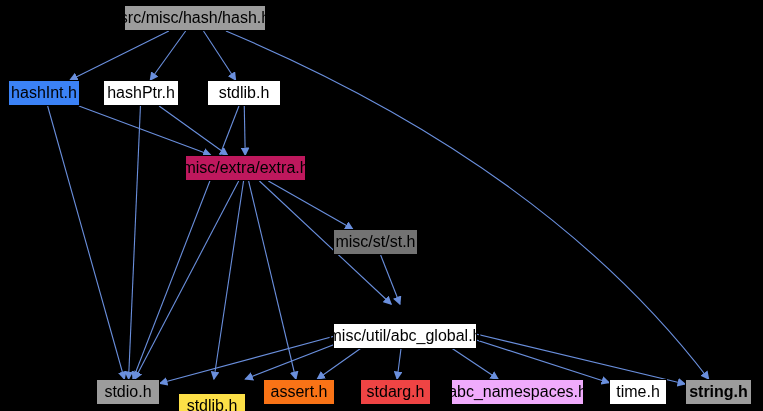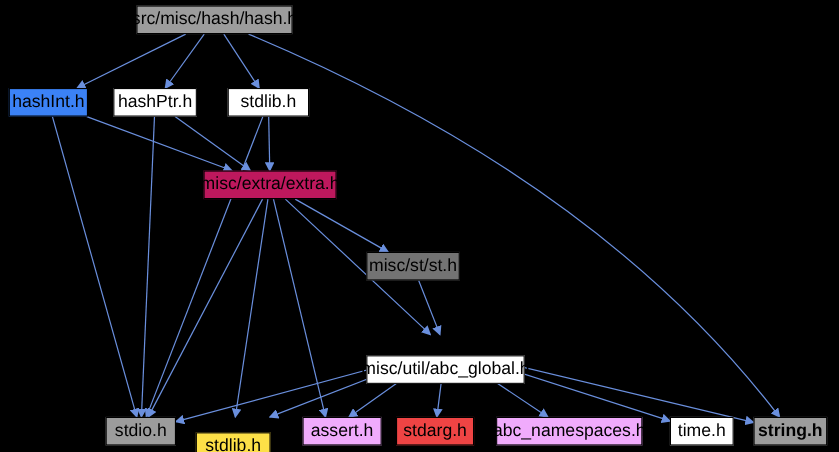--- a/index.html
+++ b/index.html
@@ -74,19 +74,19 @@
   <div id="nodes">
       <div class="node" style="left: 124px; top: 5px; width: 142px; height: 26px; background: rgb(156, 156, 156); border-color: rgb(0, 0, 0); color: rgb(0, 0, 0);">src/misc/hash/hash.h</div>
       <div class="node" style="left: 8px; top: 80px; width: 72px; height: 26px; background: #3b82f6; border-color: rgb(0, 0, 0); color: rgb(0, 0, 0);">hashInt.h</div>
       <div class="node" style="left: 103px; top: 80px; width: 76px; height: 26px; background: rgb(255, 255, 255); border-color: rgb(0, 0, 0); color: rgb(0, 0, 0);">hashPtr.h</div>
       <div class="node" style="left: 207px; top: 80px; width: 74px; height: 26px; background: rgb(255, 255, 255); border-color: rgb(0, 0, 0); color: rgb(0, 0, 0);">stdlib.h</div>
       <div class="node" style="left: 185px; top: 155px; width: 121px; height: 26px; background: #be185d; border-color: rgb(0, 0, 0); color: rgb(0, 0, 0);">misc/extra/extra.h</div>
       <div class="node" style="left: 333px; top: 229px; width: 85px; height: 26px; background: #737373; border-color: rgb(0, 0, 0); color: rgb(0, 0, 0);">misc/st/st.h</div>
       <div class="node" style="left: 333px; top: 304px; width: 144px; height: 26px; background: rgb(255, 255, 255); border-color: rgb(0, 0, 0); color: rgb(0, 0, 0); margin-top: 19px;">misc/util/abc_global.h</div>
       <div class="node" style="left: 96px; top: 379px; width: 64px; height: 26px; background: rgb(156, 156, 156); border-color: rgb(0, 0, 0); color: rgb(0, 0, 0);">stdio.h</div>
       <div class="node" style="left: 178px; top: 393px; width: 68px; height: 26px; background: #fde047; border-color: rgb(0, 0, 0); color: rgb(0, 0, 0);">stdlib.h</div>
-      <div class="node" style="left: 275px; top: 379px; width: 72px; height: 26px; background: #f0abfc; border-color: rgb(0, 0, 0); color: rgb(0, 0, 0);">assert.h</div>
+      <div class="node" style="left: 263px; top: 379px; width: 72px; height: 26px; background: #f97316; border-color: rgb(0, 0, 0); color: rgb(0, 0, 0);">assert.h</div>
       <div class="node" style="left: 360px; top: 379px; width: 71px; height: 26px; background: #ef4444; border-color: rgb(0, 0, 0); color: rgb(0, 0, 0);">stdarg.h</div>
       <div class="node" style="left: 451px; top: 379px; width: 133px; height: 26px; background: #f0abfc; border-color: rgb(0, 0, 0); color: rgb(0, 0, 0);">abc_namespaces.h</div>
       <div class="node" style="left: 609px; top: 379px; width: 58px; height: 26px; background: #ffffff; border-color: rgb(0, 0, 0); color: rgb(0, 0, 0);">time.h</div>
       <div class="node" style="left: 685px; top: 379px; width: 67px; height: 26px; background: rgb(156, 156, 156); border-color: rgb(0, 0, 0); color: rgb(0, 0, 0); font-weight: bold;">string.h</div>
     </div>
 </div>
 
 </body></html>

